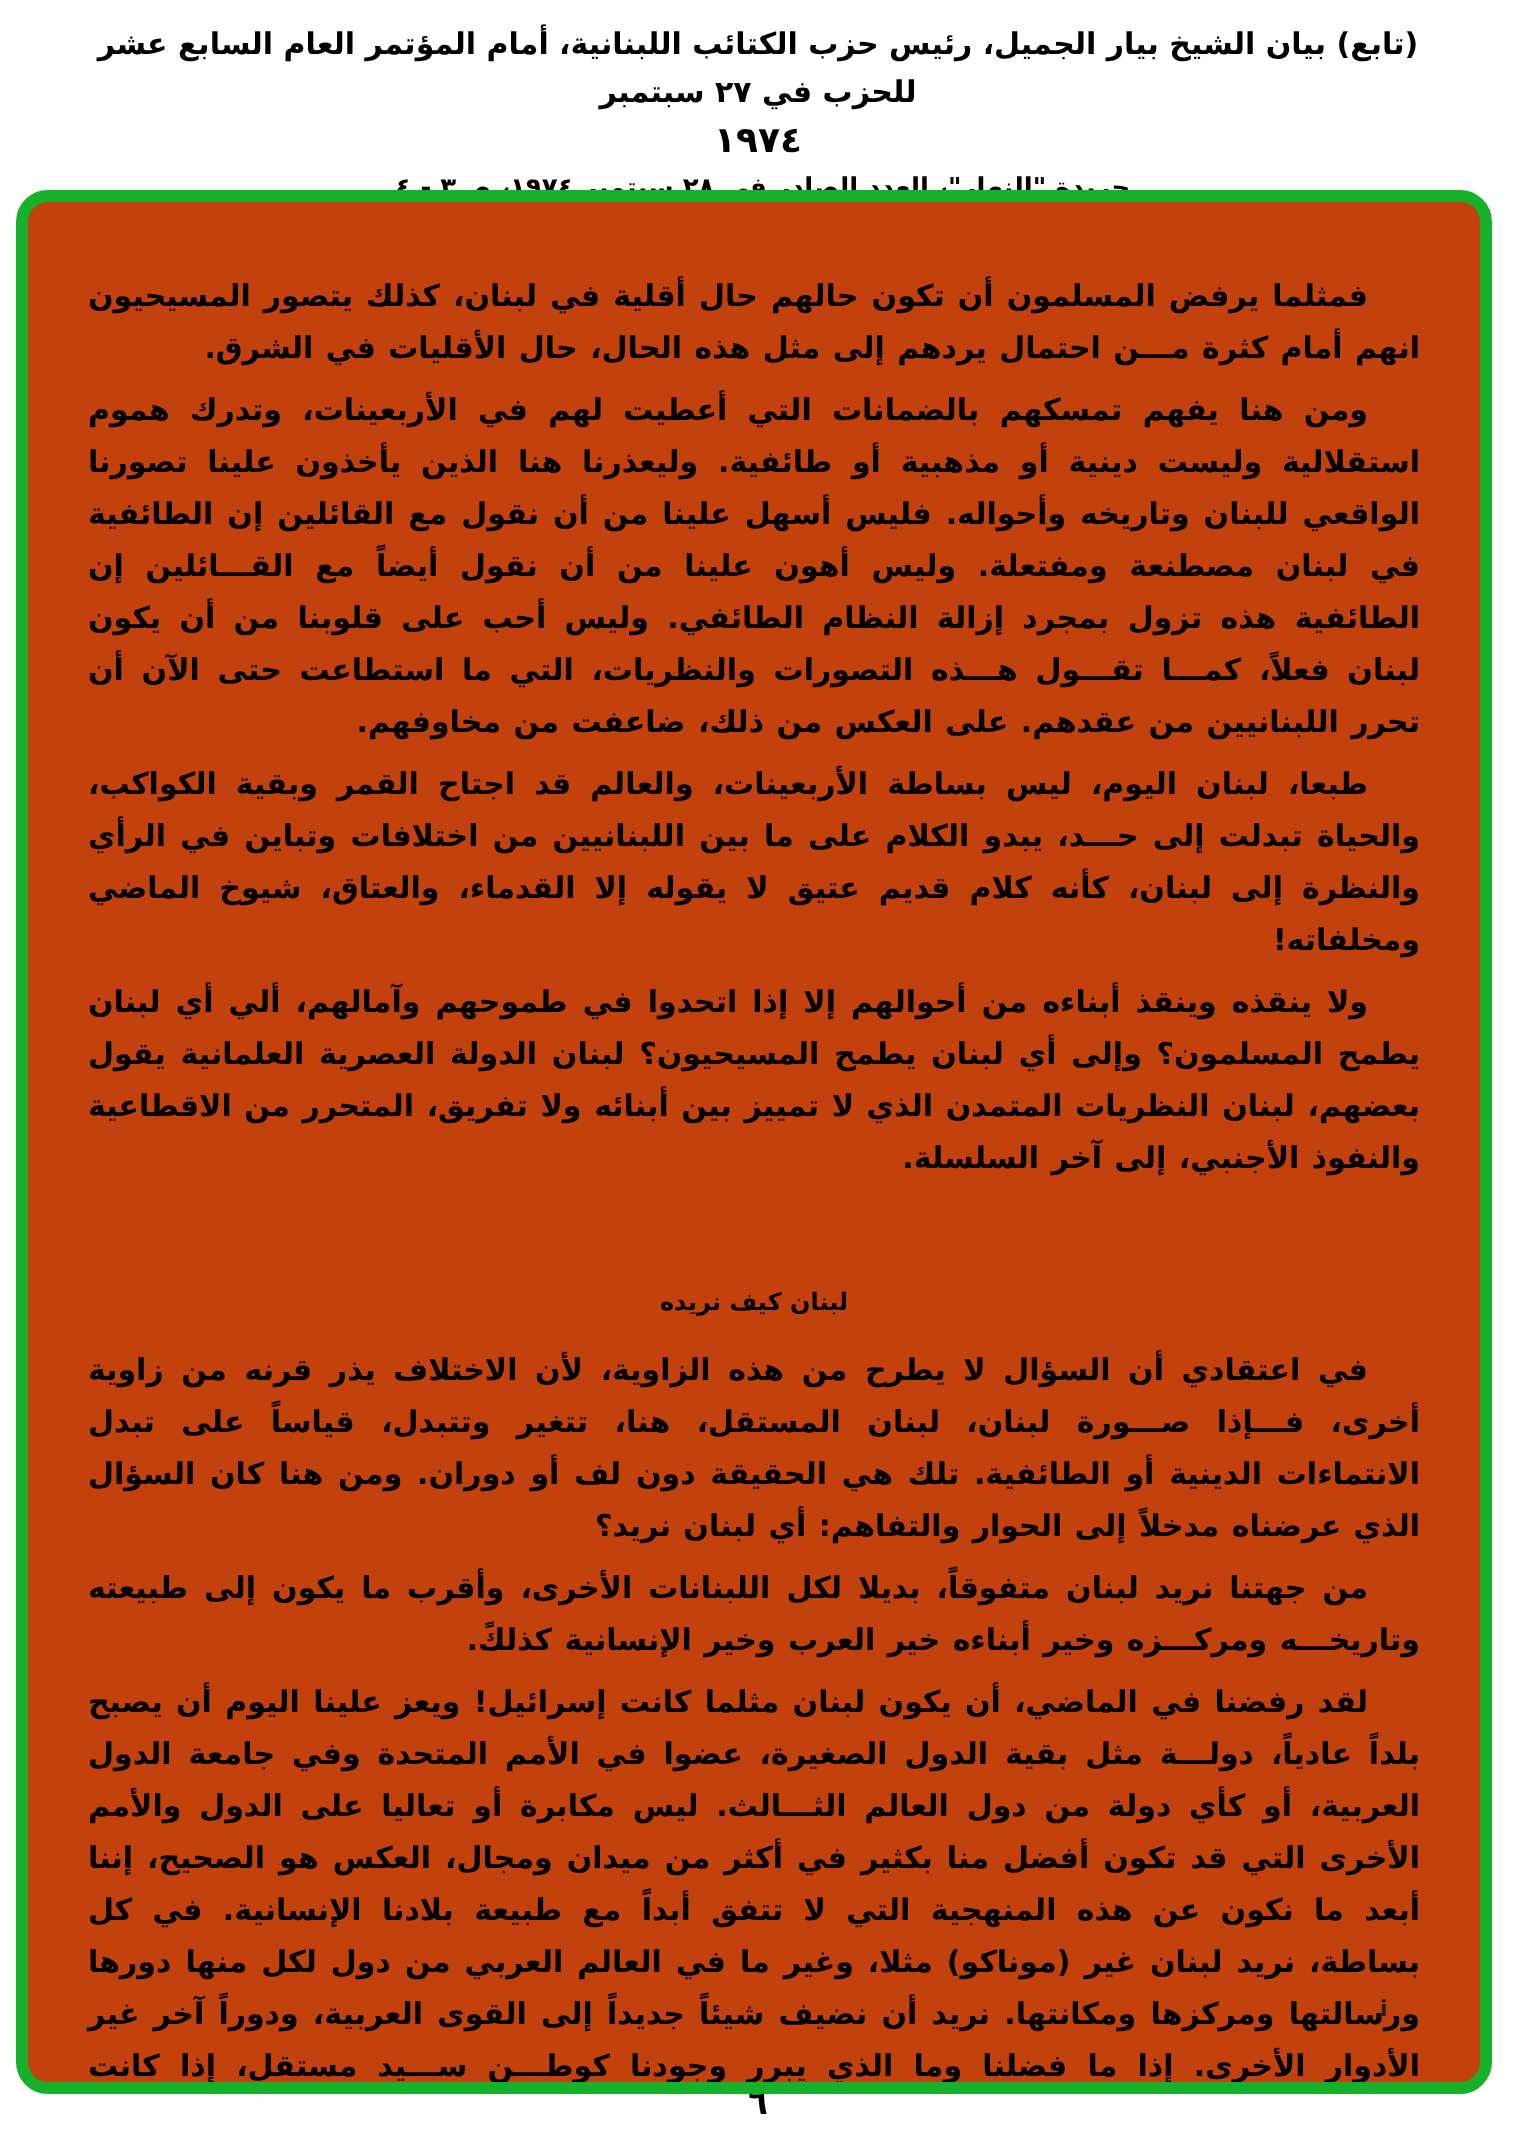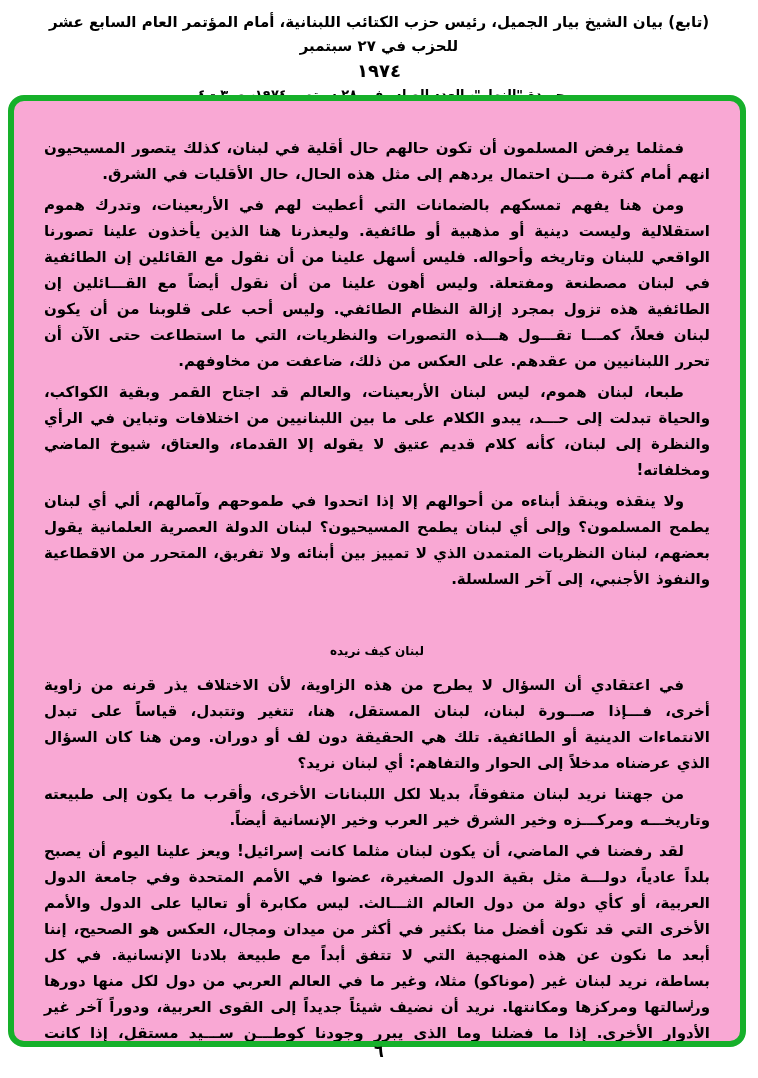--- a/index.html
+++ b/index.html
@@ -38,21 +38,21 @@
   }
   .content-frame {
     position: absolute;
     left: 8px;
     top: 95px;
     width: 738px;
     height: 952px;
     box-sizing: border-box;
     border: 6px solid #16b02a;
     border-radius: 16px;
-    background: #f9a8d4;
+    background: #c2410c;
     padding: 34px 30px 10px 30px;
     overflow: hidden;
   }
   .body-text {
     direction: rtl;
   }
   .body-text p {
     margin: 0 0 5px 0;
     font-size: 15px;
     font-weight: bold;
@@ -96,27 +96,27 @@
   <div class="doc-header">
     <div class="h-line1">(تابع) بيان الشيخ بيار الجميل، رئيس حزب الكتائب اللبنانية، أمام المؤتمر العام السابع عشر للحزب في ٢٧ سبتمبر</div>
     <div class="h-line2">١٩٧٤</div>
     <div class="h-line3">جريدة "النهار"، العدد الصادر في ٢٨ سبتمبر ١٩٧٤، ص٣ - ٤.</div>
   </div>
 
   <div class="content-frame" style="border-color: rgb(22, 176, 42);">
     <div class="body-text">
       <p>فمثلما يرفض المسلمون أن تكون حالهم حال أقلية في لبنان، كذلك يتصور المسيحيون انهم أمام كثرة مـــن احتمال يردهم إلى مثل هذه الحال، حال الأقليات في الشرق.</p>
       <p>ومن هنا يفهم تمسكهم بالضمانات التي أعطيت لهم في الأربعينات، وتدرك هموم استقلالية وليست دينية أو مذهبية أو طائفية. وليعذرنا هنا الذين يأخذون علينا تصورنا الواقعي للبنان وتاريخه وأحواله. فليس أسهل علينا من أن نقول مع القائلين إن الطائفية في لبنان مصطنعة ومفتعلة. وليس أهون علينا من أن نقول أيضاً مع القـــائلين إن الطائفية هذه تزول بمجرد إزالة النظام الطائفي. وليس أحب على قلوبنا من أن يكون لبنان فعلاً، كمـــا تقـــول هـــذه التصورات والنظريات، التي ما استطاعت حتى الآن أن تحرر اللبنانيين من عقدهم. على العكس من ذلك، ضاعفت من مخاوفهم.</p>
-      <p>طبعا، لبنان هموم، ليس لبنان الأربعينات، والعالم قد اجتاح القمر وبقية الكواكب، والحياة تبدلت إلى حـــد، يبدو الكلام على ما بين اللبنانيين من اختلافات وتباين في الرأي والنظرة إلى لبنان، كأنه كلام قديم عتيق لا يقوله إلا القدماء، والعتاق، شيوخ الماضي ومخلفاته!</p>
+      <p>طبعا، لبنان اليوم، ليس بساطة الأربعينات، والعالم قد اجتاح القمر وبقية الكواكب، والحياة تبدلت إلى حـــد، يبدو الكلام على ما بين اللبنانيين من اختلافات وتباين في الرأي والنظرة إلى لبنان، كأنه كلام قديم عتيق لا يقوله إلا القدماء، والعتاق، شيوخ الماضي ومخلفاته!</p>
       <p>ولا ينقذه وينقذ أبناءه من أحوالهم إلا إذا اتحدوا في طموحهم وآمالهم، ألي أي لبنان يطمح المسلمون؟ وإلى أي لبنان يطمح المسيحيون؟ لبنان الدولة العصرية العلمانية يقول بعضهم، لبنان النظريات المتمدن الذي لا تمييز بين أبنائه ولا تفريق، المتحرر من الاقطاعية والنفوذ الأجنبي، إلى آخر السلسلة.</p>
 
       <div class="section-heading">لبنان كيف نريده</div>
 
       <p>في اعتقادي أن السؤال لا يطرح من هذه الزاوية، لأن الاختلاف يذر قرنه من زاوية أخرى، فـــإذا صـــورة لبنان، لبنان المستقل، هنا، تتغير وتتبدل، قياساً على تبدل الانتماءات الدينية أو الطائفية. تلك هي الحقيقة دون لف أو دوران. ومن هنا كان السؤال الذي عرضناه مدخلاً إلى الحوار والتفاهم: أي لبنان نريد؟</p>
-      <p>من جهتنا نريد لبنان متفوقاً، بديلا لكل اللبنانات الأخرى، وأقرب ما يكون إلى طبيعته وتاريخـــه ومركـــزه وخير الشرق خير العرب وخير الإنسانية أيضاً.</p>
+      <p>من جهتنا نريد لبنان متفوقاً، بديلا لكل اللبنانات الأخرى، وأقرب ما يكون إلى طبيعته وتاريخـــه ومركـــزه وخير أبناءه خير العرب وخير الإنسانية كذلكً.</p>
       <p>لقد رفضنا في الماضي، أن يكون لبنان مثلما كانت إسرائيل! ويعز علينا اليوم أن يصبح بلداً عادياً، دولـــة مثل بقية الدول الصغيرة، عضوا في الأمم المتحدة وفي جامعة الدول العربية، أو كأي دولة من دول العالم الثـــالث. ليس مكابرة أو تعاليا على الدول والأمم الأخرى التي قد تكون أفضل منا بكثير في أكثر من ميدان ومجال، العكس هو الصحيح، إننا أبعد ما نكون عن هذه المنهجية التي لا تتفق أبداً مع طبيعة بلادنا الإنسانية. في كل بساطة، نريد لبنان غير (موناكو) مثلا، وغير ما في العالم العربي من دول لكل منها دورها ورسالتها ومركزها ومكانتها. نريد أن نضيف شيئاً جديداً إلى القوى العربية، ودوراً آخر غير الأدوار الأخرى. إذا ما فضلنا وما الذي يبرر وجودنا كوطـــن ســـيد مستقل، إذا كانت المسألة فقط مسألة تعايش سطحي بين مسيحيين ومسلمين؟ وما فضلنا وما يبرر وجودنا، إذا كانت المسألة صوتاً إضافيا في جامعة الدول العربية أو في المنظمات والمحافل الدولية.</p>
     </div>
   </div>
 
   <div class="stray-mark">i</div>
 
   <div class="page-number">٦</div>
 
 </div>
 

